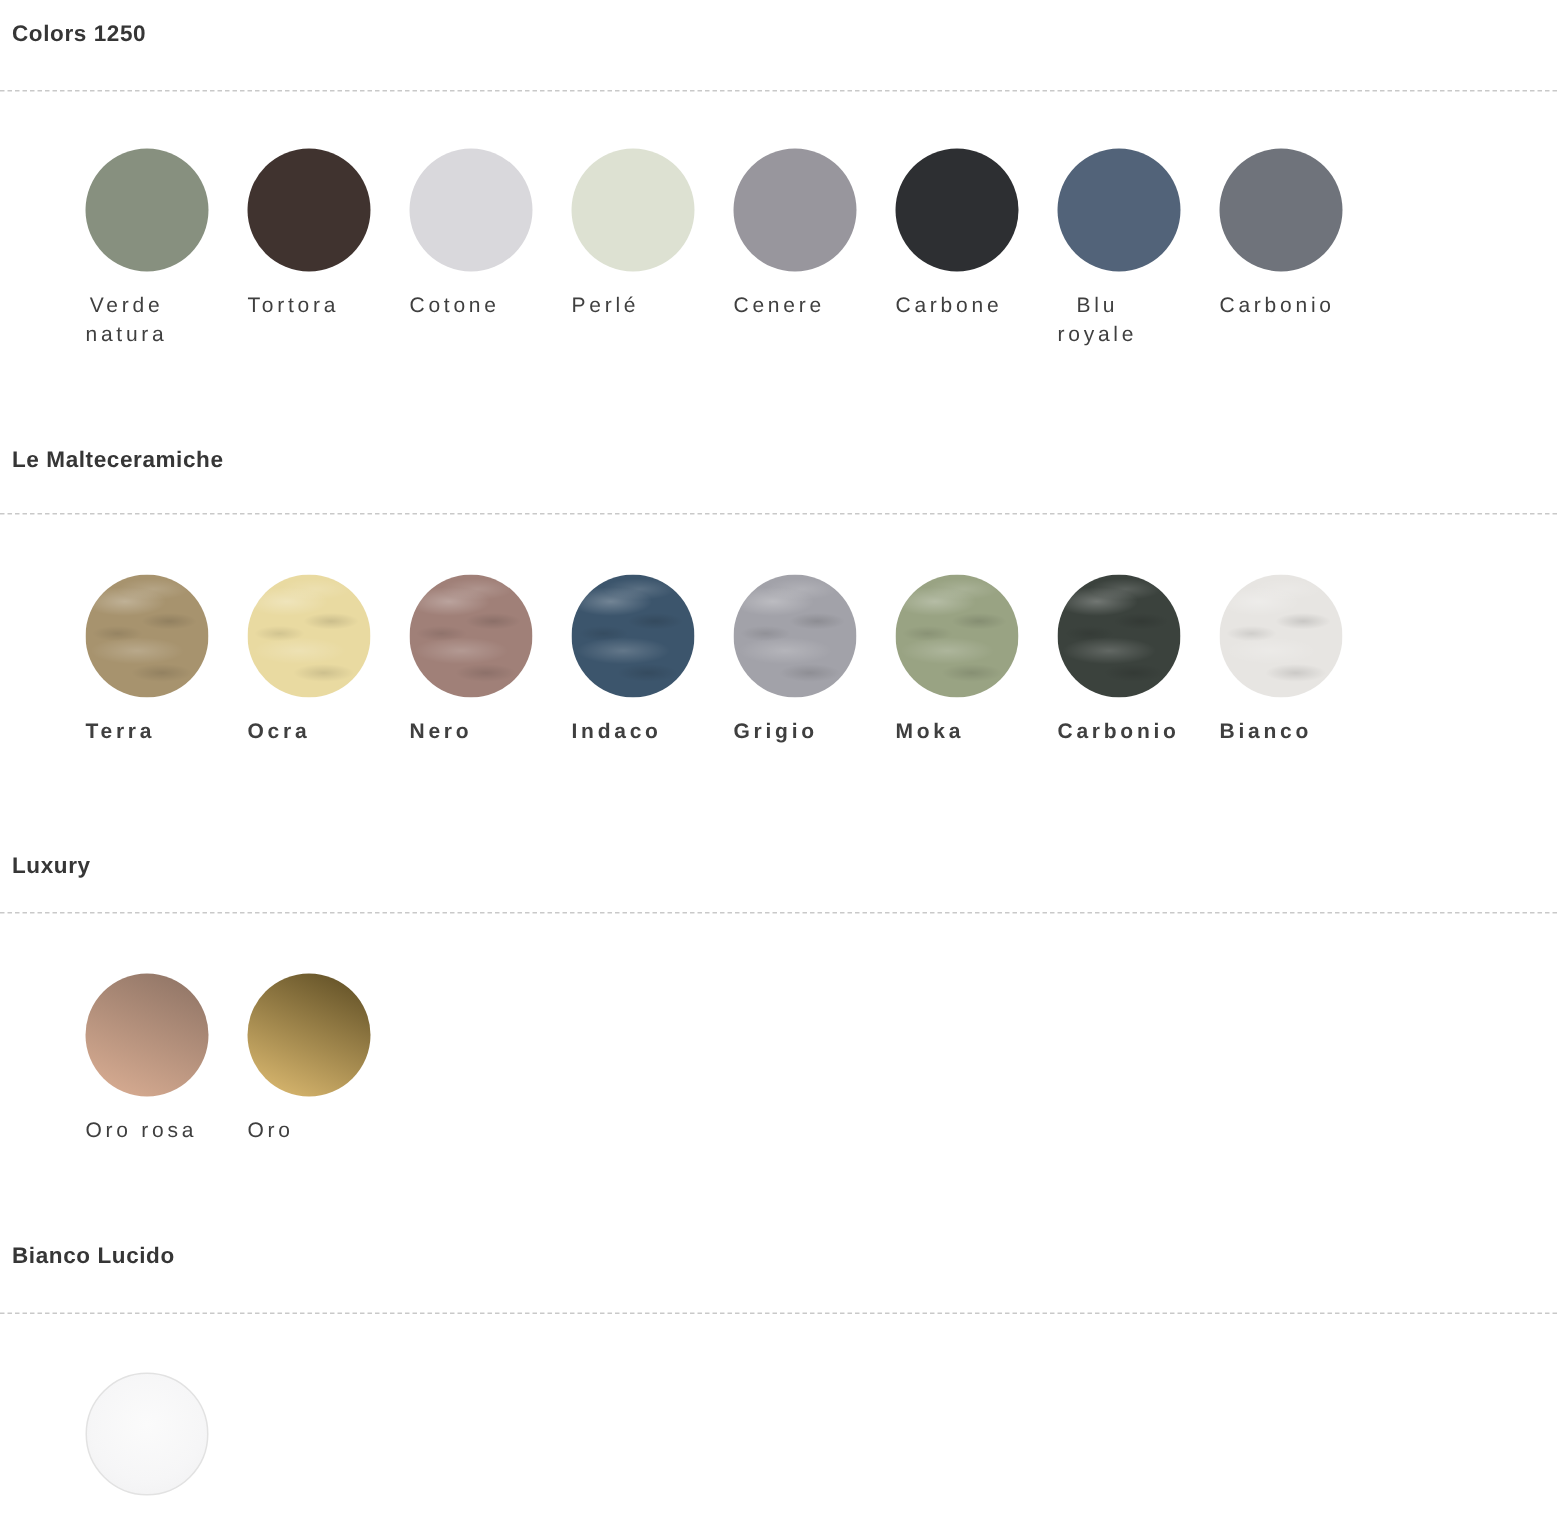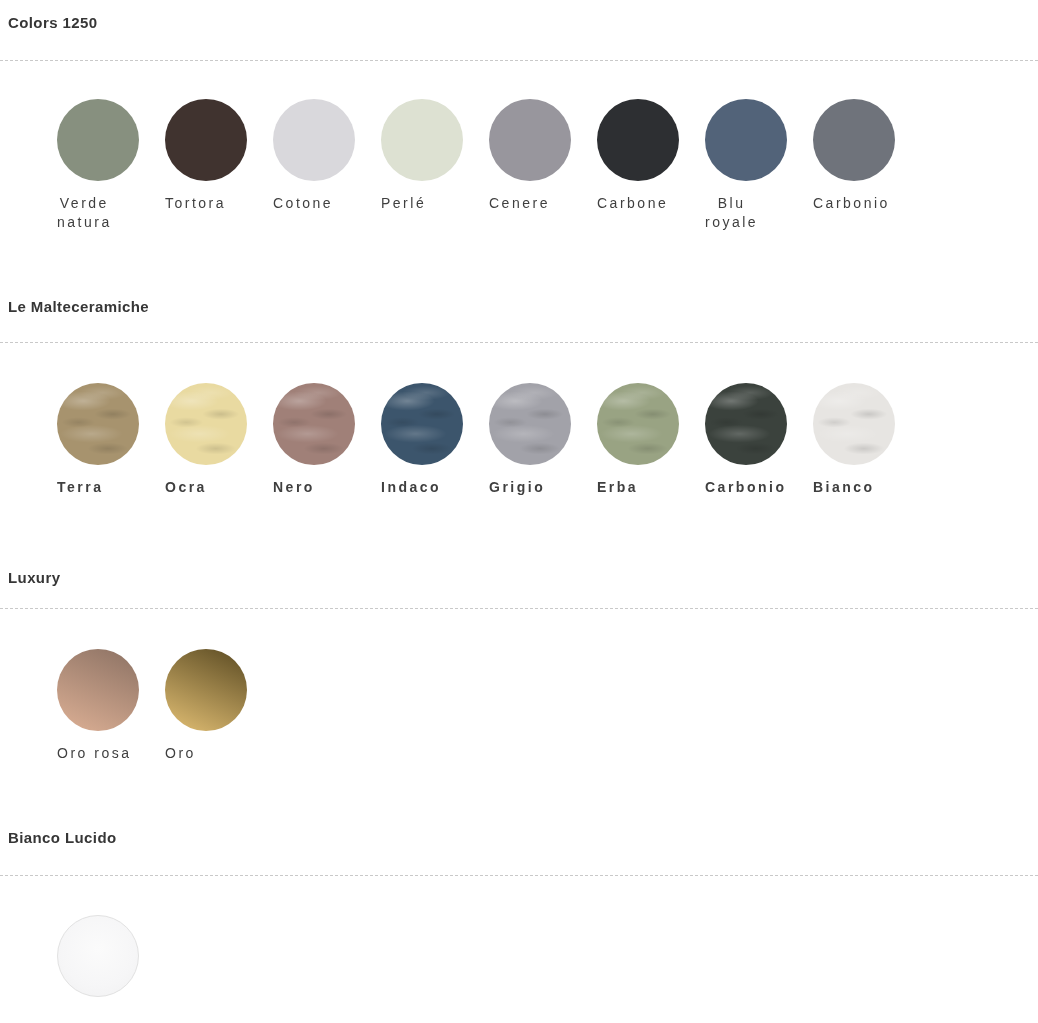--- a/index.html
+++ b/index.html
@@ -142,21 +142,21 @@
         <div class="cell">
           <div class="circle textured" aria-label="Indaco" style="background-color: rgb(60, 85, 108);"></div>
           <div class="label">Indaco</div>
         </div>
         <div class="cell">
           <div class="circle textured" aria-label="Grigio" style="background-color: rgb(162, 162, 169);"></div>
           <div class="label">Grigio</div>
         </div>
         <div class="cell">
           <div class="circle textured" aria-label="Erba" style="background-color: rgb(153, 163, 131);"></div>
-          <div class="label">Erba</div>
+          <div class="label">Moka</div>
         </div>
         <div class="cell">
           <div class="circle textured" aria-label="Carbonio" style="background-color: rgb(59, 66, 61);"></div>
           <div class="label">Carbonio</div>
         </div>
         <div class="cell">
           <div class="circle textured" aria-label="Bianco" style="background-color: rgb(231, 229, 226);"></div>
           <div class="label">Bianco</div>
         </div>
       </div>

